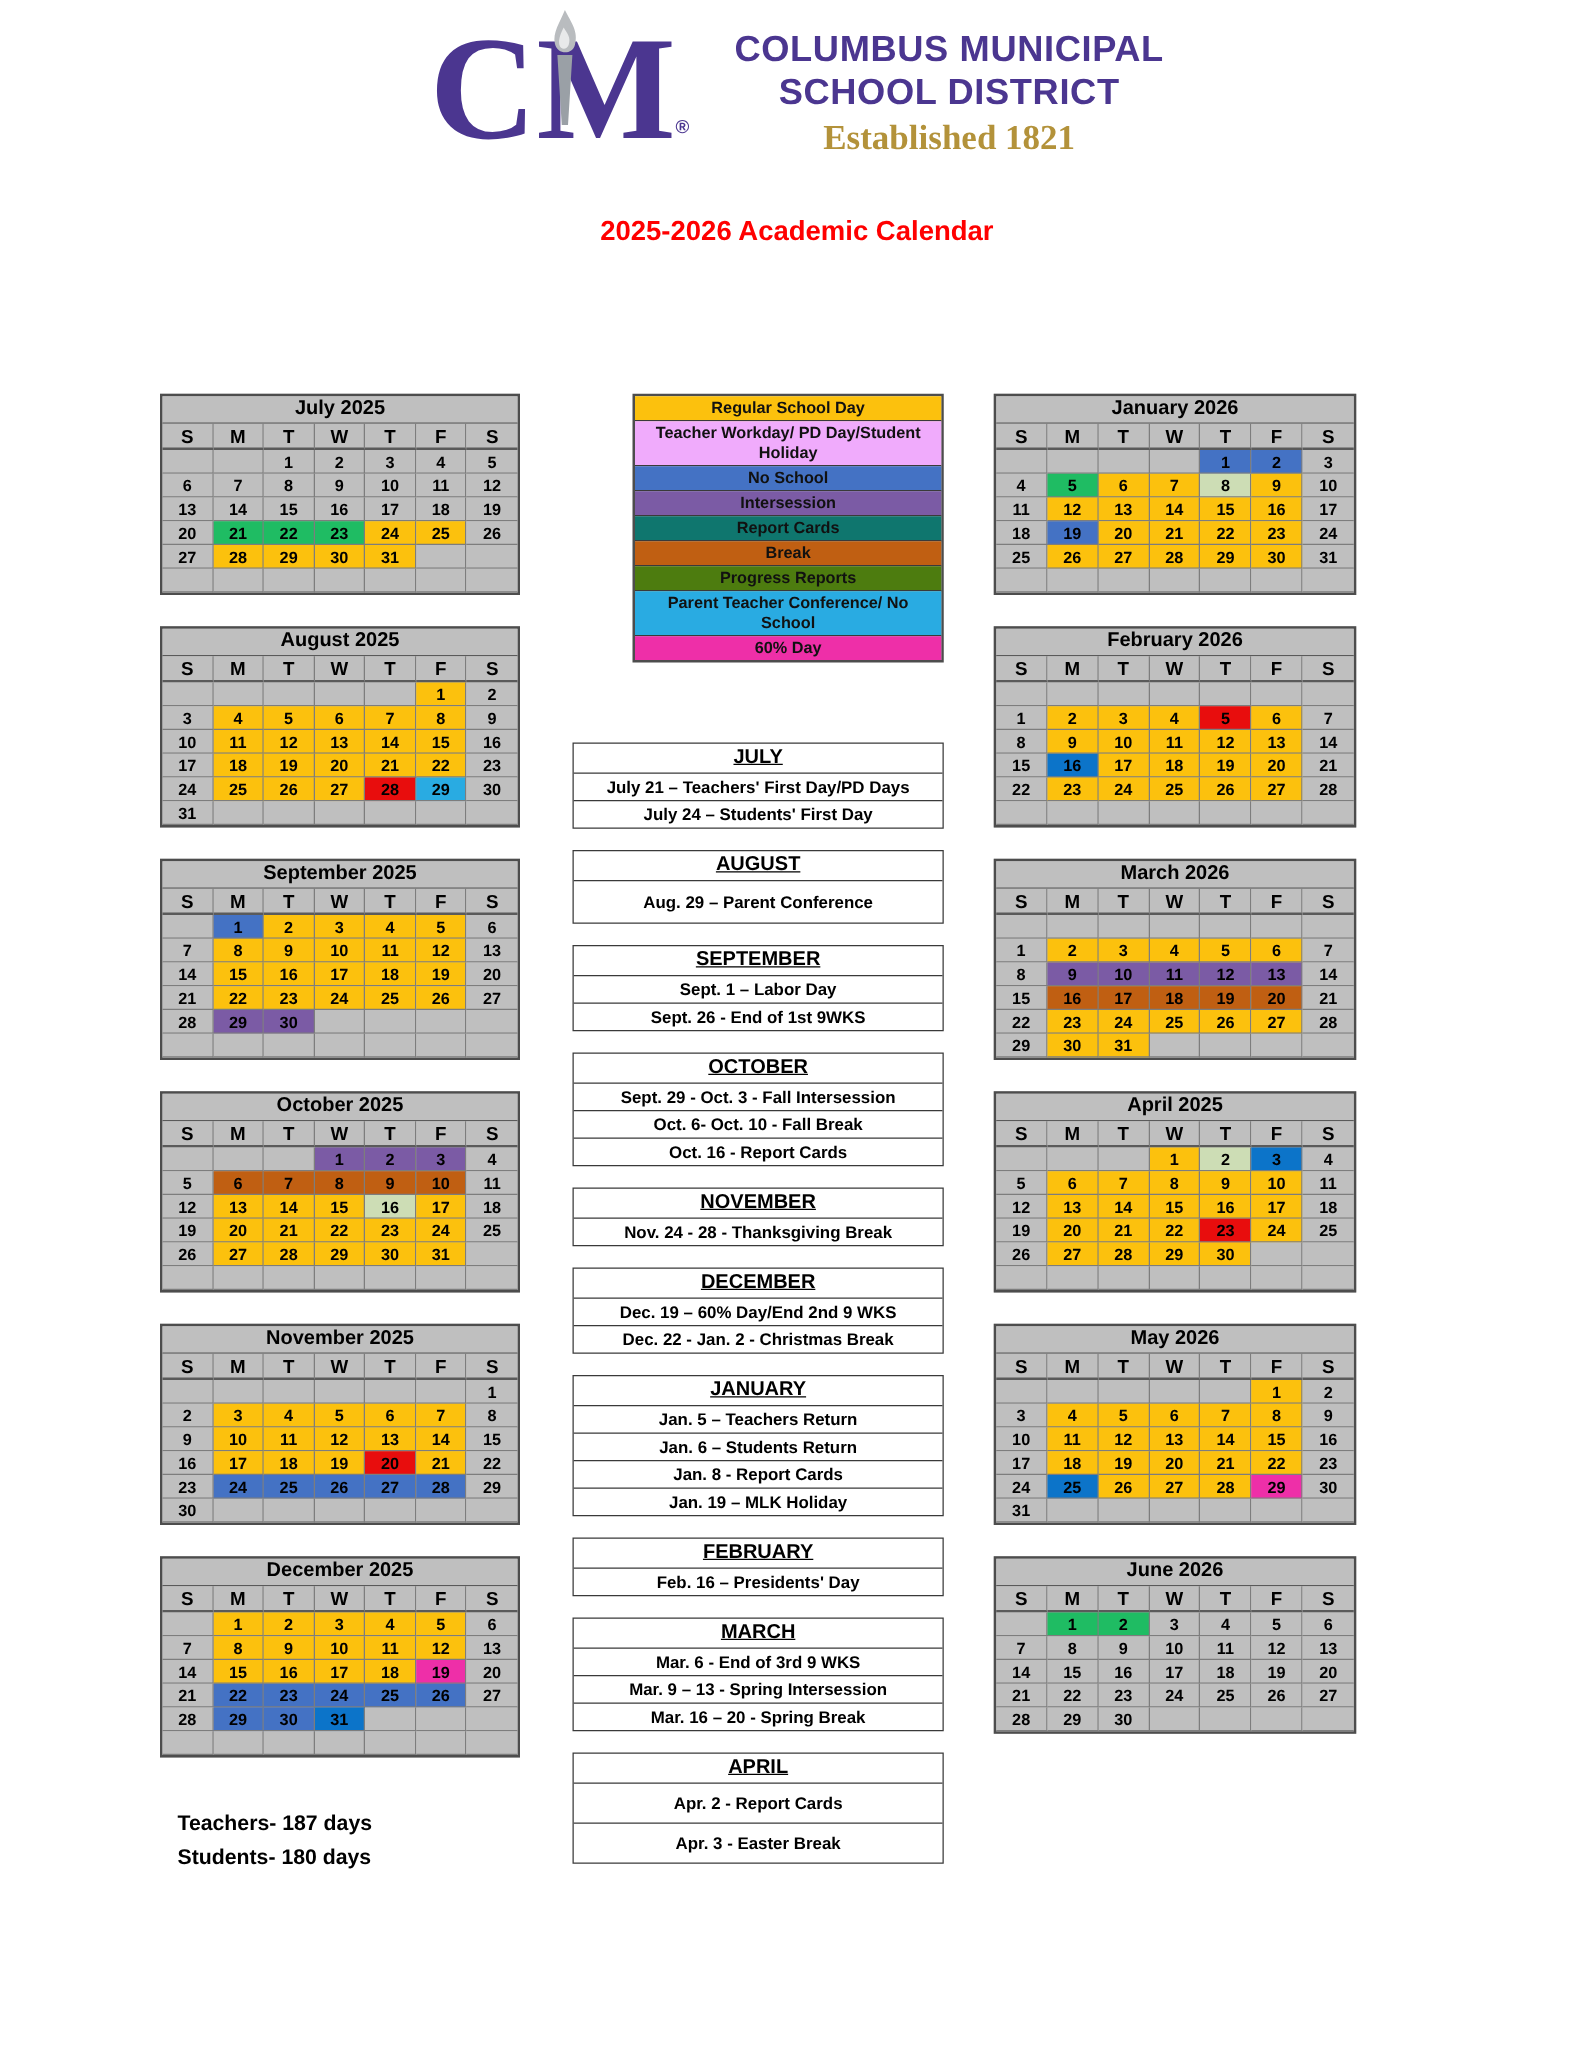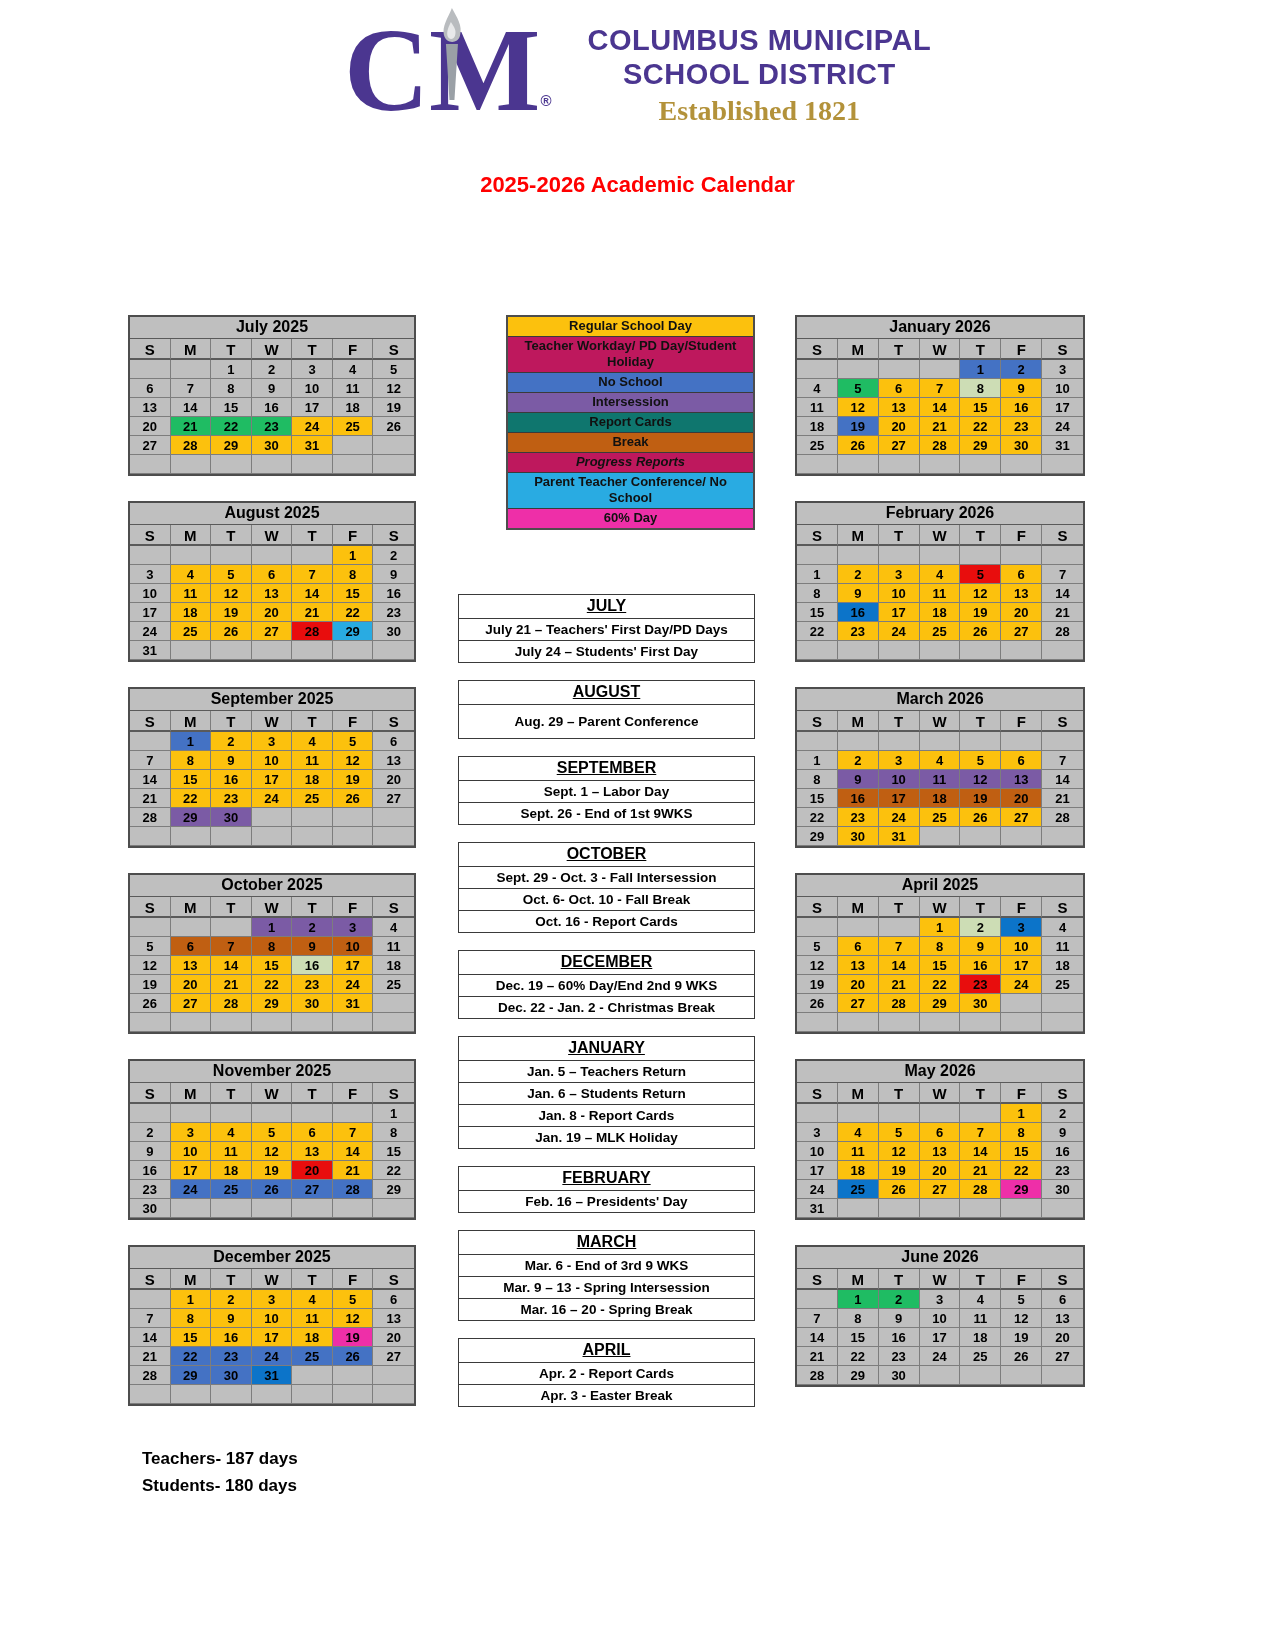--- a/index.html
+++ b/index.html
@@ -399,26 +399,26 @@
           <div class="cal-cell"></div>
           <div class="cal-cell"></div>
           <div class="cal-cell"></div>
         </div>
       </div>
     </div>
 
   <div id="col-mid">
     <div class="legend" id="legend-rows">
         <div class="legend-row" style="background: rgb(252, 193, 13);">Regular School Day</div>
-        <div class="legend-row" style="background: #be185d; text-align: center;">Teacher Workday/ PD Day/Student Holiday</div>
+        <div class="legend-row" style="background: #f0abfc; text-align: center;">Teacher Workday/ PD Day/Student Holiday</div>
         <div class="legend-row" style="background: rgb(68, 114, 196);">No School</div>
         <div class="legend-row" style="background: rgb(123, 91, 165);">Intersession</div>
         <div class="legend-row" style="background: #0f766e;">Report Cards</div>
         <div class="legend-row" style="background: rgb(192, 95, 18);">Break</div>
-        <div class="legend-row" style="background: #be185d; font-style: italic;">Progress Reports</div>
+        <div class="legend-row" style="background: #4d7c0f;">Progress Reports</div>
         <div class="legend-row" style="background: rgb(41, 171, 226);">Parent Teacher Conference/ No School</div>
         <div class="legend-row" style="background: rgb(238, 47, 168);">60% Day</div>
       </div>
     <div id="notes">
         <div class="note">
           <div class="note-title">JULY</div>
           <div class="note-line">July 21 – Teachers' First Day/PD Days</div>
           <div class="note-line">July 24 – Students' First Day</div>
         </div>
         <div class="note">
@@ -428,20 +428,24 @@
         <div class="note">
           <div class="note-title">SEPTEMBER</div>
           <div class="note-line">Sept. 1 – Labor Day</div>
           <div class="note-line">Sept. 26 - End of 1st 9WKS</div>
         </div>
         <div class="note">
           <div class="note-title">OCTOBER</div>
           <div class="note-line">Sept. 29 - Oct. 3 - Fall Intersession</div>
           <div class="note-line">Oct. 6- Oct. 10 - Fall Break</div>
           <div class="note-line">Oct. 16 - Report Cards</div>
+        </div>
+        <div class="note">
+          <div class="note-title">NOVEMBER</div>
+          <div class="note-line">Nov. 24 - 28 - Thanksgiving Break</div>
         </div>
         <div class="note">
           <div class="note-title">DECEMBER</div>
           <div class="note-line">Dec. 19 – 60% Day/End 2nd 9 WKS</div>
           <div class="note-line">Dec. 22 - Jan. 2 - Christmas Break</div>
         </div>
         <div class="note">
           <div class="note-title">JANUARY</div>
           <div class="note-line">Jan. 5 – Teachers Return</div>
           <div class="note-line">Jan. 6 – Students Return</div>

